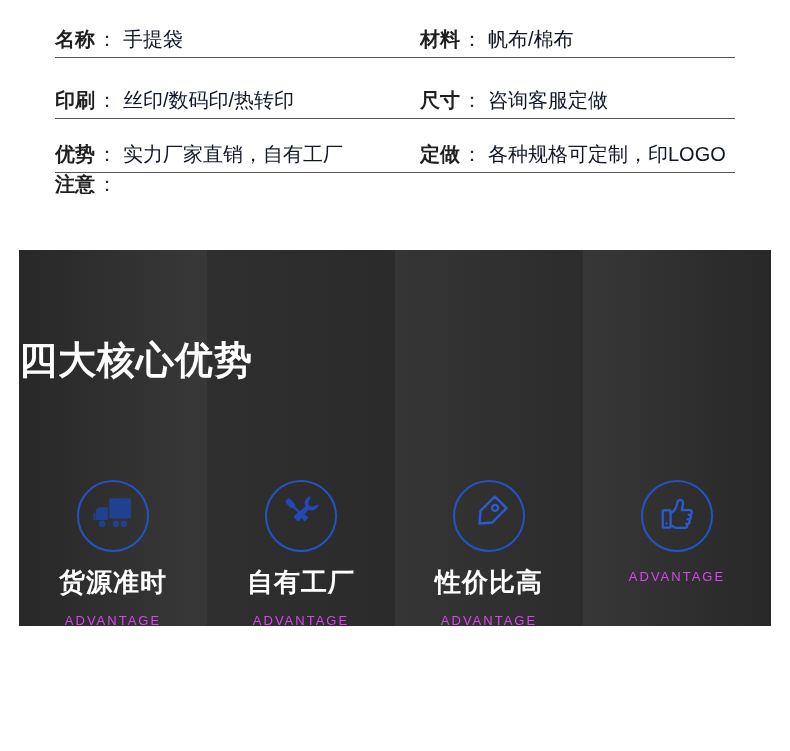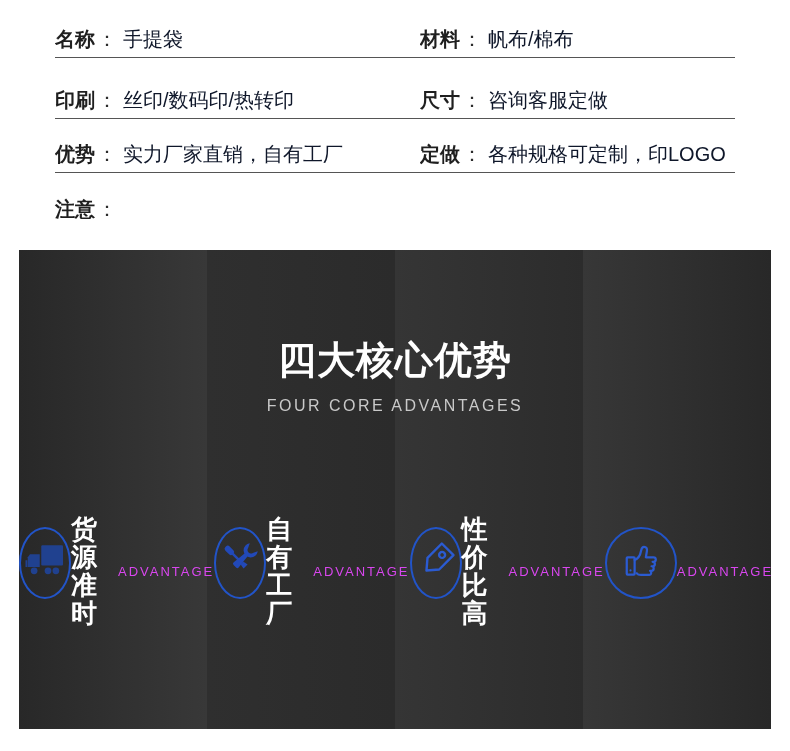--- a/index.html
+++ b/index.html
@@ -1,21 +1,21 @@
 <!DOCTYPE html>
 <html><head>
 <meta charset="utf-8">
 <style>
   * { margin: 0; padding: 0; box-sizing: border-box; }
   html, body { background: #ffffff; }
   body { font-family: "Liberation Sans", "DejaVu Sans", sans-serif; }
   .page {
     position: relative;
     width: 790px;
-    height: 751px;
+    height: 626px;
     background: #ffffff;
     overflow: hidden;
   }
 
   
   .spec-table {
     position: absolute;
     left: 55px;
     top: 0;
     width: 680px;
@@ -36,21 +36,20 @@
     overflow: hidden;
   }
   .row-1 .spec-cell { height: 58px; }
   .row-2 .spec-cell { height: 61px; }
   .row-3 .spec-cell { height: 54px; }
   .spec-label { font-weight: bold; color: #1f1f1f; }
   .spec-colon { font-weight: normal; color: #2b2b2b; margin: 0 6px 0 2px; }
   .spec-value { font-weight: normal; color: #0f172a; }
   .note-row {
     display: flex;
-    align-items: flex-end;
     height: 49px;
     padding-bottom: 2px;
     font-size: 20px;
     line-height: 22px;
     white-space: nowrap;
   }
 
   
   .adv-panel {
     position: absolute;
@@ -71,21 +70,22 @@
   .stripe-2 { background: linear-gradient(90deg, #2f2f2f, #2b2b2b); }
   .stripe-3 { background: linear-gradient(90deg, #353535, #2c2c2c); }
   .stripe-4 { background: linear-gradient(90deg, #373737, #282828); }
 
   .adv-content {
     position: relative;
     z-index: 1;
     height: 100%;
     display: flex;
     flex-direction: column;
-    align-items: center;
+    align-items: flex-start;
+    gap: 16px;
   }
   .adv-title {
     margin-top: 90px;
     font-size: 38px;
     line-height: 40px;
     font-weight: bold;
     color: #ffffff;
     letter-spacing: 1px;
     text-align: center;
   }
@@ -98,21 +98,21 @@
     text-align: center;
   }
   .adv-items {
     margin-top: 84px;
     width: 100%;
     display: grid;
     grid-template-columns: repeat(4, 1fr);
   }
   .adv-item {
     display: flex;
-    flex-direction: row;
+    flex-direction: column;
     align-items: center;
   }
   .icon-circle {
     width: 72px;
     height: 72px;
     border: 2px solid #2254c8;
     border-radius: 50%;
     display: flex;
     align-items: center;
     justify-content: center;
@@ -189,21 +189,20 @@
   <div class="adv-panel">
     <div class="stripes">
       <div class="stripe-1"></div>
       <div class="stripe-2"></div>
       <div class="stripe-3"></div>
       <div class="stripe-4"></div>
     </div>
 
     <div class="adv-content">
       <div class="adv-title">四大核心优势</div>
-      <div class="adv-subtitle">FOUR CORE ADVANTAGES</div>
 
       <div class="adv-items">
 
         <div class="adv-item">
           <div class="icon-circle">
             <span>
               <svg width="48" height="48" viewBox="0 0 64 64">
                 <g fill="#20418f">
                   <rect x="27" y="11" width="29" height="27" rx="1.5"></rect>
                   <path d="M12 23 L25 23 L25 40 L9 40 L9 27 Z"></path>

